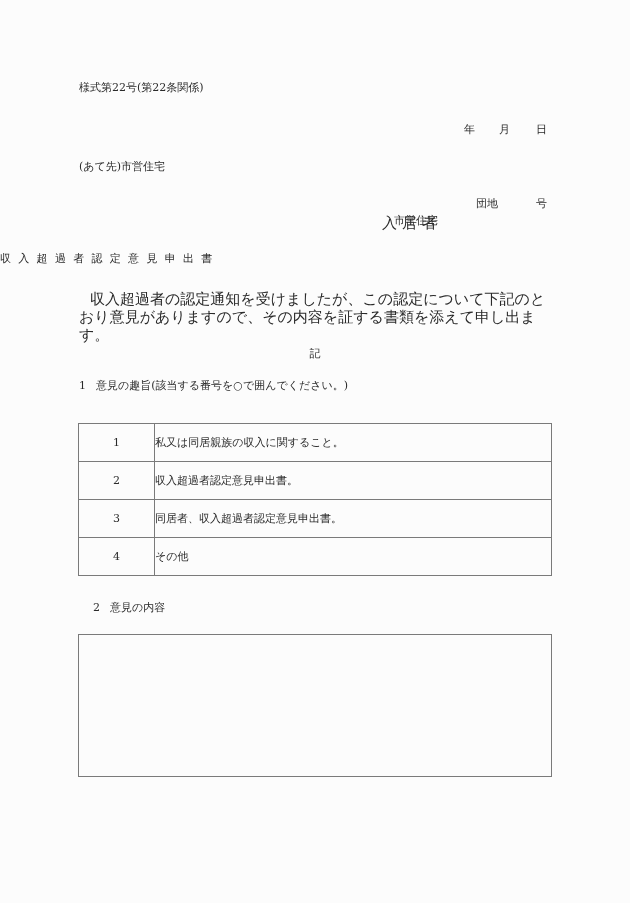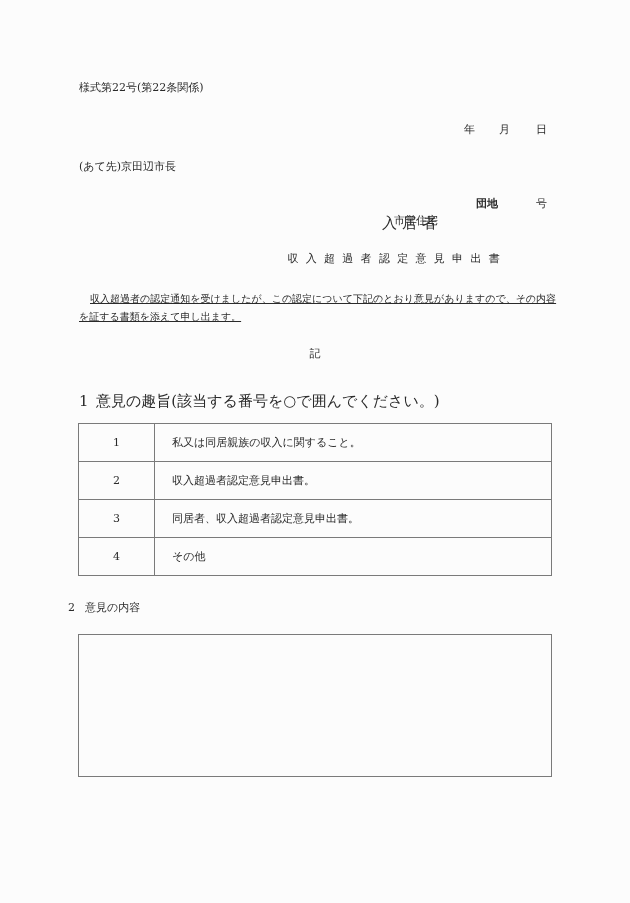--- a/index.html
+++ b/index.html
@@ -22,80 +22,79 @@
 
     .date-row { top: 122px; font-size: 11px; }
     .date-year  { left: 464px; }
     .date-month { left: 499px; }
     .date-day   { left: 536px; }
 
     .addressee { left: 79px; top: 159px; font-size: 11px; }
 
     .housing-row { top: 196px; font-size: 11px; }
     .housing-label { left: 394px; margin-top: 17px; }
-    .housing-danchi { left: 476px; font-weight: bold; }
+    .housing-danchi { left: 476px; }
     .housing-go { left: 536px; }
     .resident-label { left: 382px; top: 214px; font-size: 15px; letter-spacing: 5px; }
 
     .doc-title {
-      left: 0; width: 507px; top: 251px; text-align: right;
+      left: 0; width: 507px; top: 251px; text-align: left;
       font-size: 11px; letter-spacing: 7.3px;
     }
 
     .body-para {
       left: 79px; top: 290px; width: 480px;
-      font-size: 10px; line-height: 18px;
+      font-size: 15px; line-height: 18px;
       white-space: normal;
       text-indent: 11px;
-      text-decoration: underline;
     }
 
     .ki { left: 0; width: 630px; top: 346px; text-align: center; font-size: 11px; }
 
-    .section1 { left: 79px; top: 392px; font-size: 15px; }
-    .section2 { left: 68px; top: 600px; font-size: 11px; }
+    .section1 { left: 79px; top: 378px; font-size: 11px; }
+    .section2 { left: 93px; top: 600px; font-size: 11px; }
     .sec-num { display: inline-block; width: 17px; }
 
     .options-table {
       position: absolute;
       left: 78px; top: 423px;
       width: 474px;
       border-collapse: collapse;
       border: 1.3px solid #7a7a7a;
     }
     .options-table td {
       border: 1.3px solid #7a7a7a;
       height: 37px;
       padding: 0;
       font-size: 11px;
       vertical-align: middle;
     }
     .options-table td.num { width: 75px; text-align: center; }
-    .options-table td.text { padding-left: 17px; }
+    .options-table td.text { }
 
     .opinion-box {
       position: absolute;
       left: 78px; top: 634px;
       width: 472px; height: 141px;
       border: 1.3px solid #7a7a7a;
       background: #fcfcfc;
     }
   </style>
 </head>
 <body>
 
 <div class="abs form-number">様式第22号(第22条関係)</div>
 
 <div>
   <span class="abs date-row date-year">年</span>
   <span class="abs date-row date-month">月</span>
   <span class="abs date-row date-day">日</span>
 </div>
 
-<div class="abs addressee">(あて先)京田辺市長</div>
+<div class="abs addressee">(あて先)市営住宅</div>
 
 <div>
   <span class="abs housing-row housing-label">市営住宅</span>
   <span class="abs housing-row housing-danchi">団地</span>
   <span class="abs housing-row housing-go">号</span>
   <span class="abs resident-label">入居者</span>
 </div>
 
 <div class="abs doc-title">収入超過者認定意見申出書</div>
 

